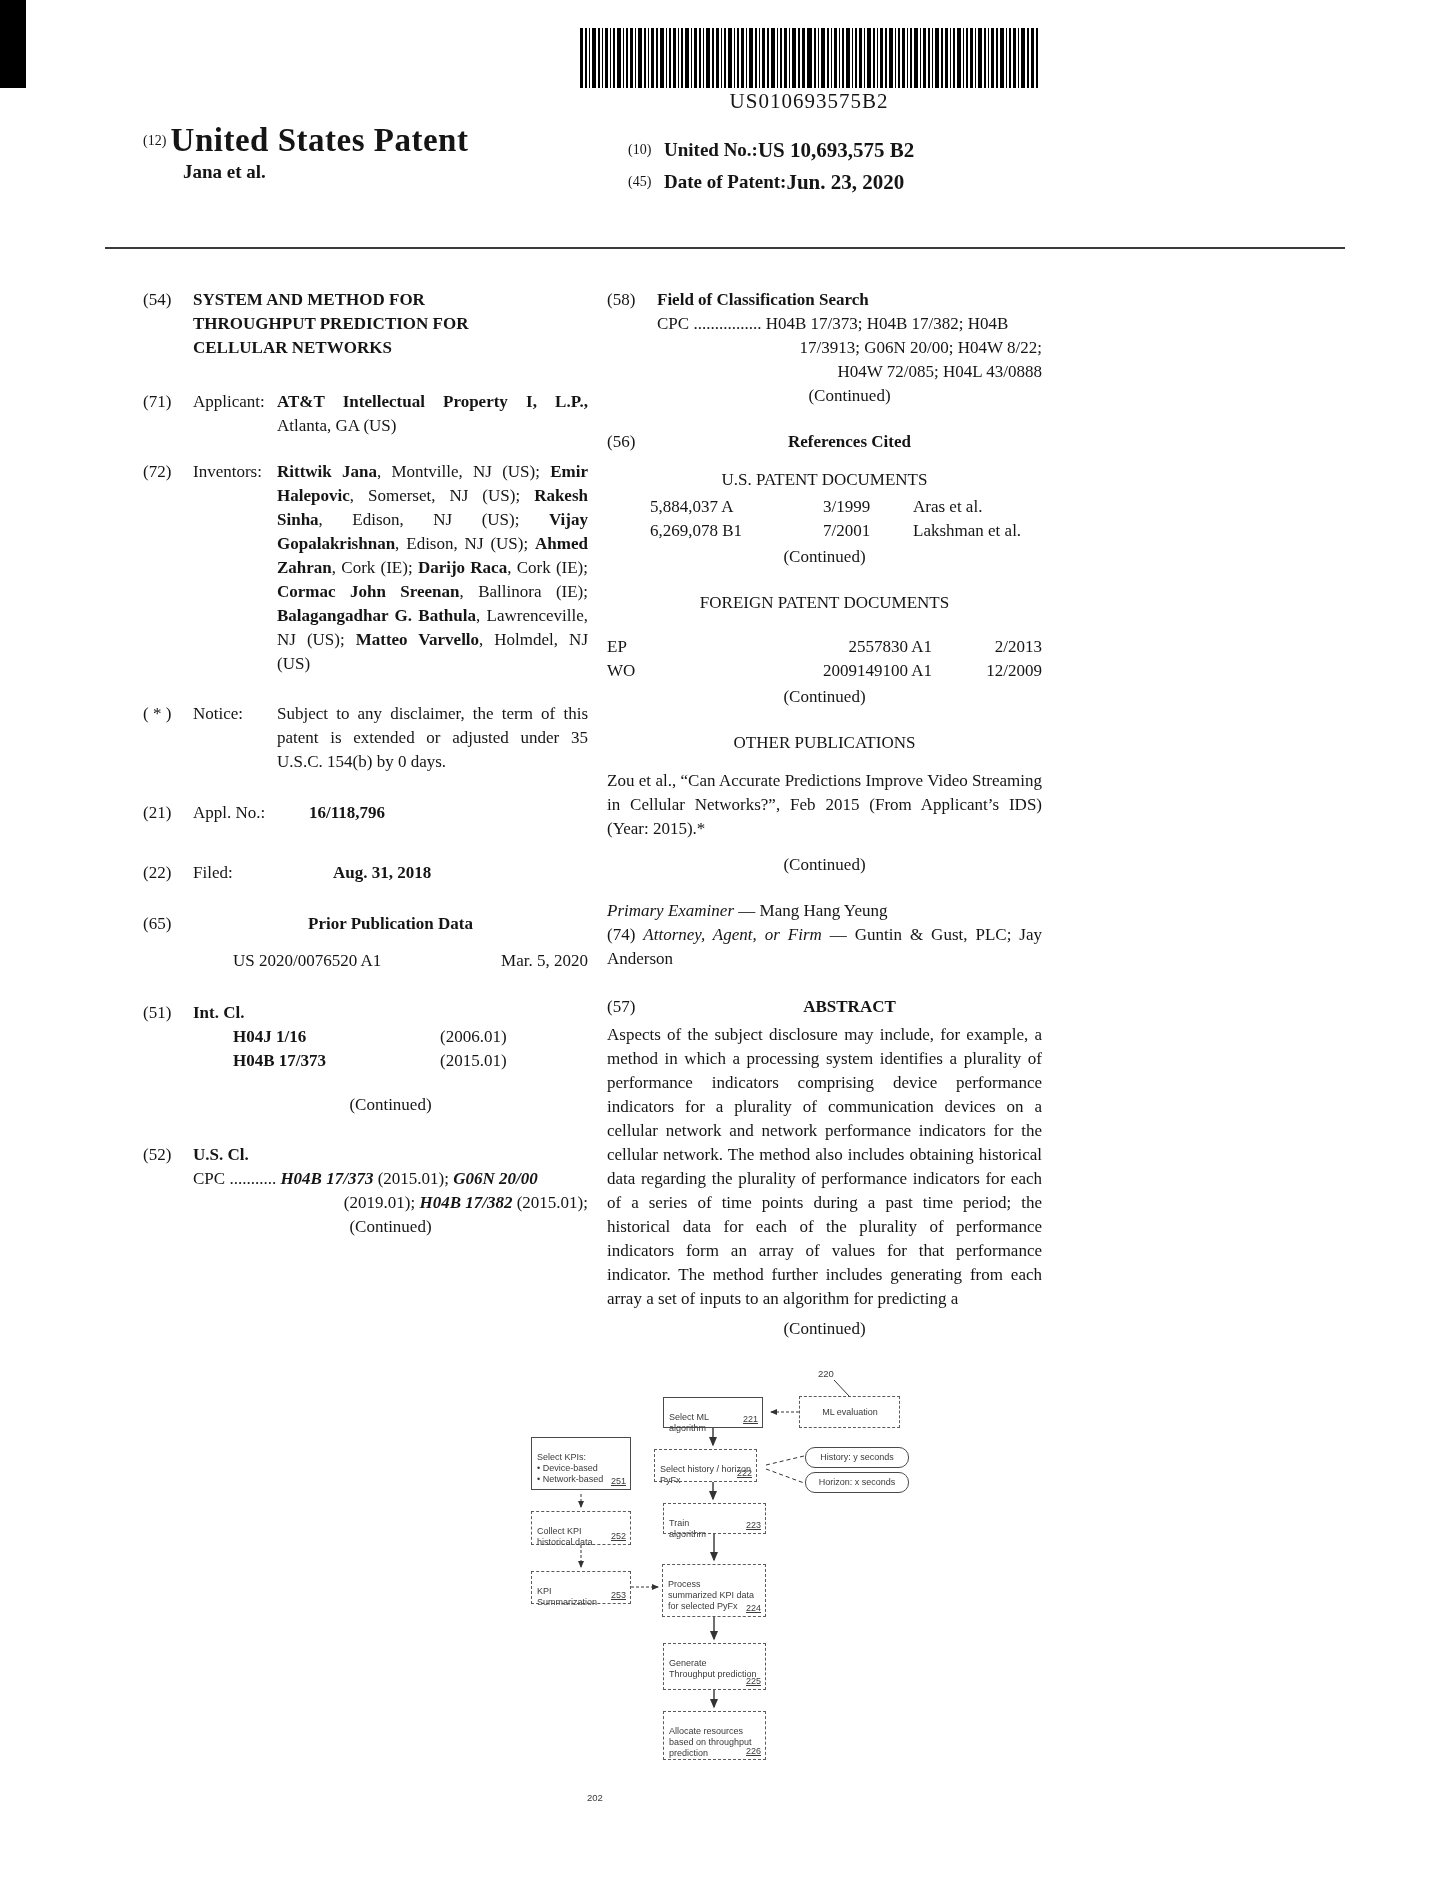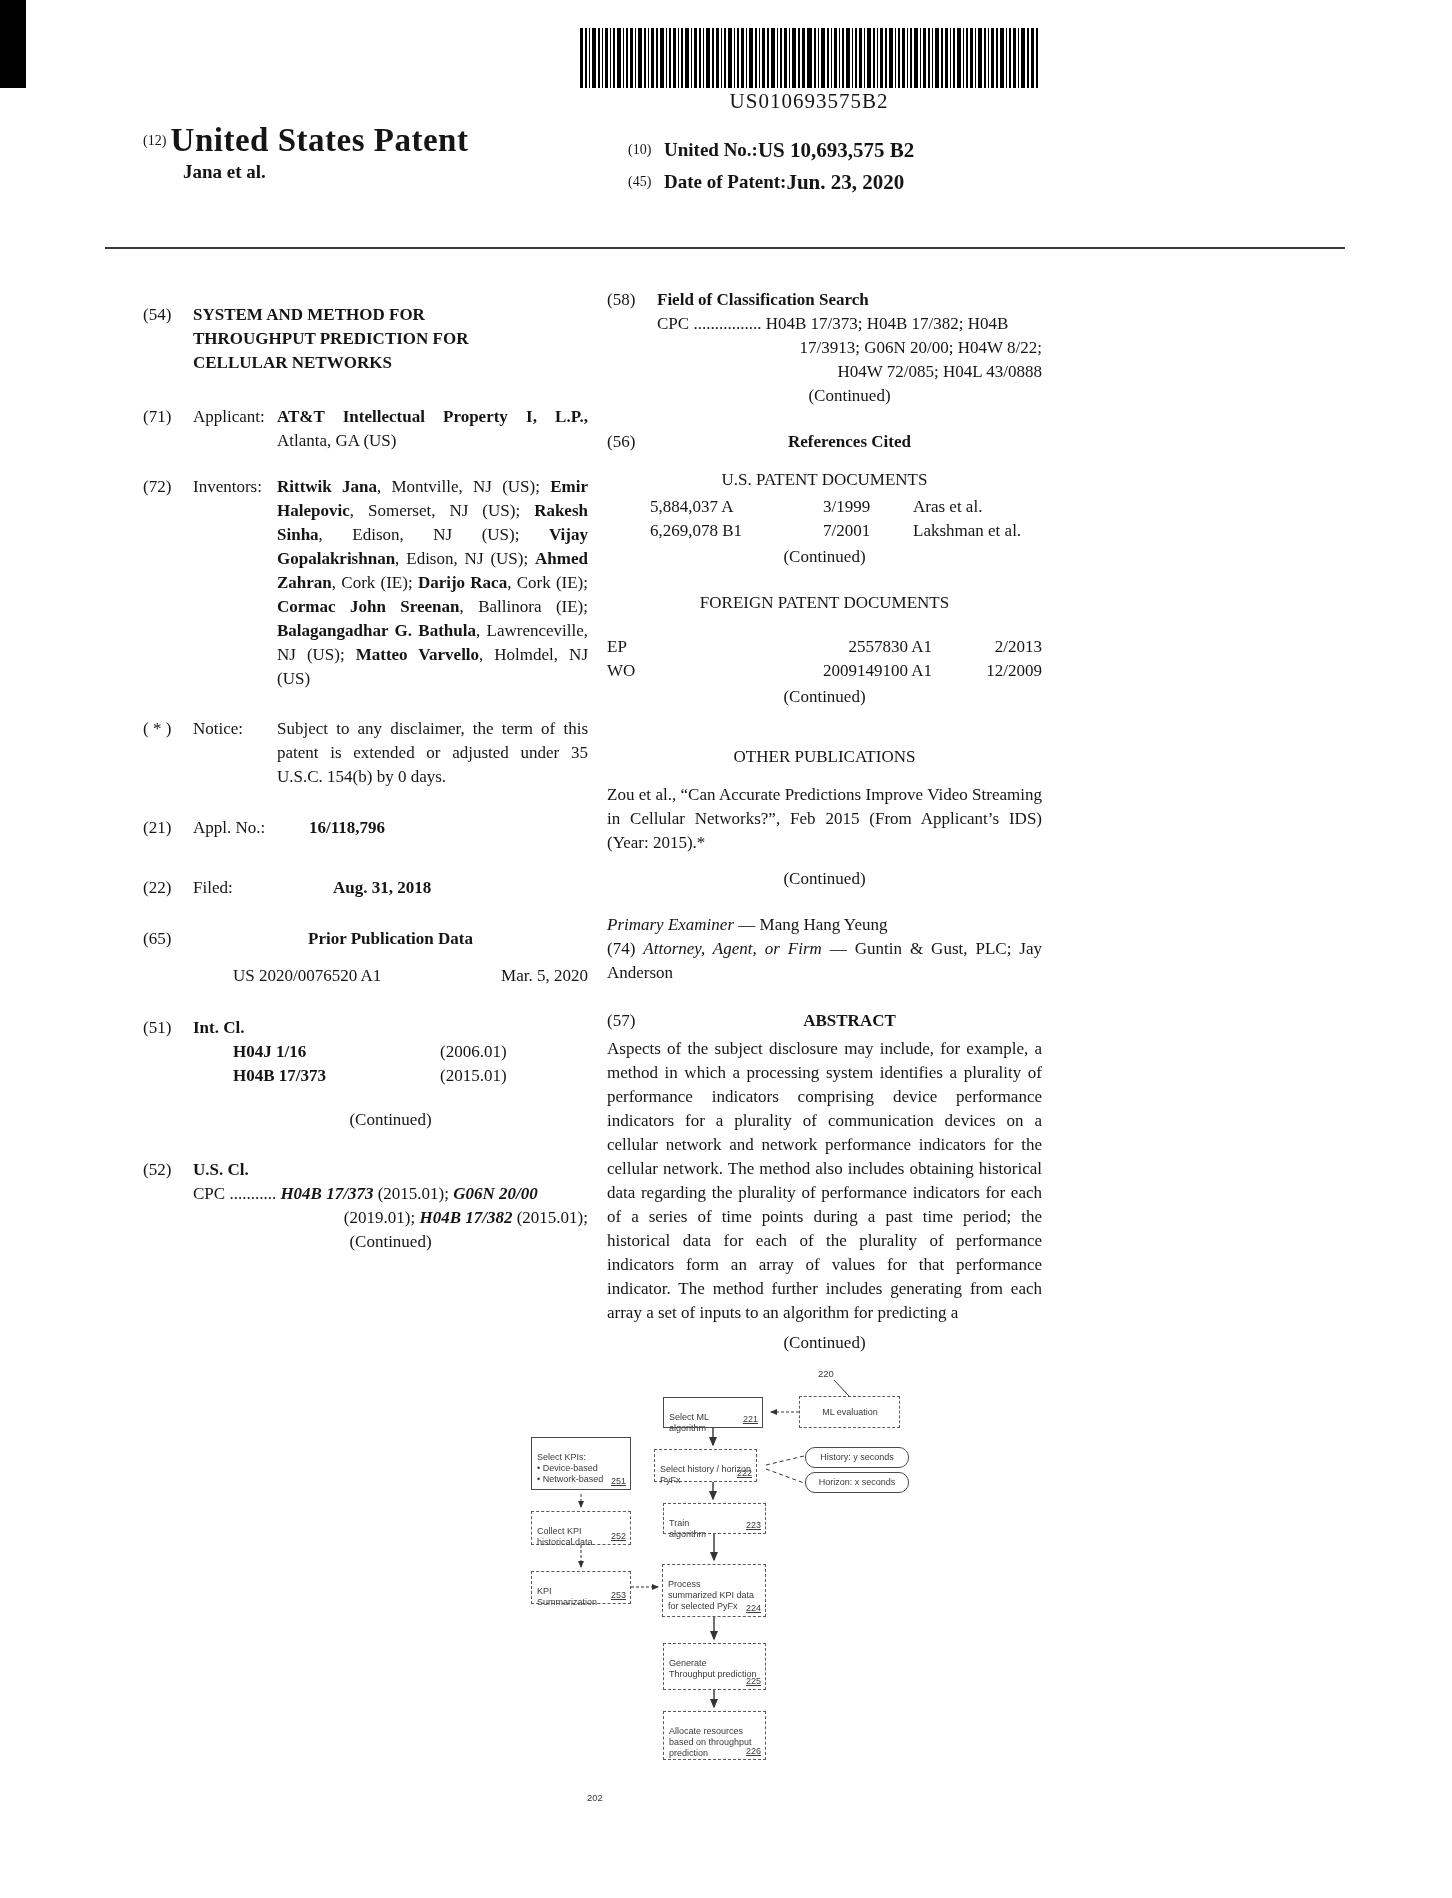--- a/index.html
+++ b/index.html
@@ -149,21 +149,21 @@
     <div class="row">
       <span class="tag">(45)</span>
       <span class="lab">Date of Patent:</span>
       <span class="val">Jun. 23, 2020</span>
     </div>
   </div>
   <div class="rule"></div>
 
   <div class="col-left">
 
-    <div class="sec" style="margin-top:18px">
+    <div class="sec" style="margin-top:3px">
       <span class="tag">(54)</span>
       <div class="content title54">SYSTEM AND METHOD FOR THROUGHPUT PREDICTION FOR CELLULAR NETWORKS</div>
     </div>
 
     <div class="sec" style="margin-top:30px">
       <span class="tag">(71)</span>
       <div class="content lblrow">
         <span class="lbl">Applicant:</span>
         <div class="val"><span style="font-weight: bold;">AT&amp;T Intellectual Property I, L.P.,</span><span> Atlanta, GA (US)</span></div>
       </div>
@@ -278,21 +278,21 @@
       <span class="n">2557830  A1</span>
       <span class="d">2/2013</span>
     </div>
     <div class="frdocs">
       <span>WO</span>
       <span class="n">2009149100  A1</span>
       <span class="d">12/2009</span>
     </div>
     <div class="center" style="margin-top:2px">(Continued)</div>
 
-    <div class="center" style="margin-top:36px">OTHER PUBLICATIONS</div>
+    <div class="center" style="margin-top:22px">OTHER PUBLICATIONS</div>
     <div class="justify" style="margin-top:14px">Zou et al., “Can Accurate Predictions Improve Video Streaming in Cellular Networks?”, Feb 2015 (From Applicant’s IDS) (Year: 2015).*</div>
     <div class="center" style="margin-top:12px">(Continued)</div>
 
     <div style="margin-top:22px"><span style="font-style: italic;">Primary Examiner</span><span> — Mang Hang Yeung</span></div>
     <div class="justify"><span>(74) </span><span style="font-style: italic;">Attorney, Agent, or Firm</span><span> — Guntin &amp; Gust, PLC; Jay Anderson</span></div>
 
     <div class="sec" style="margin-top:24px">
       <span class="tag">(57)</span>
       <div class="content center bold">ABSTRACT</div>
     </div>

